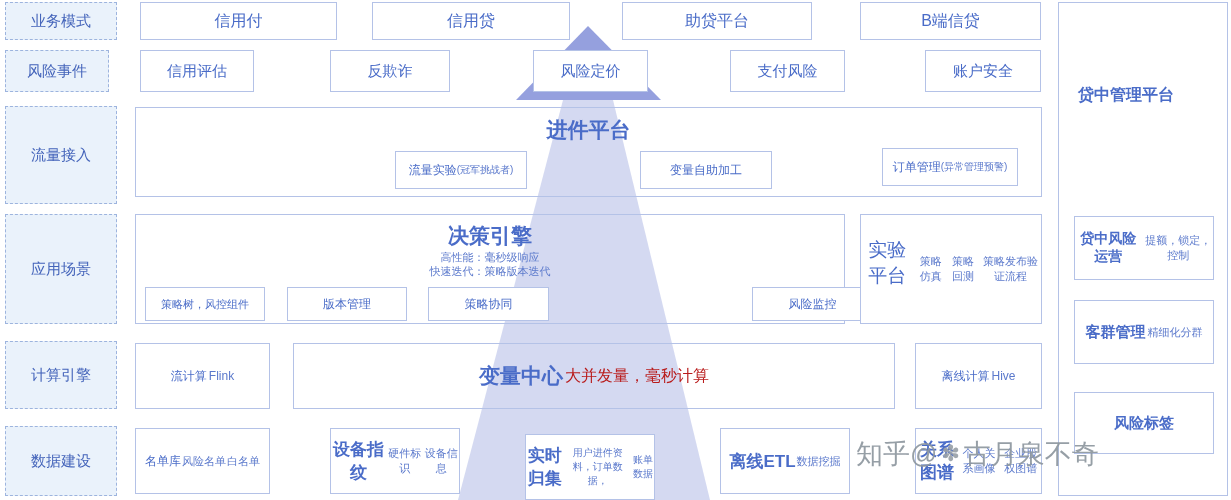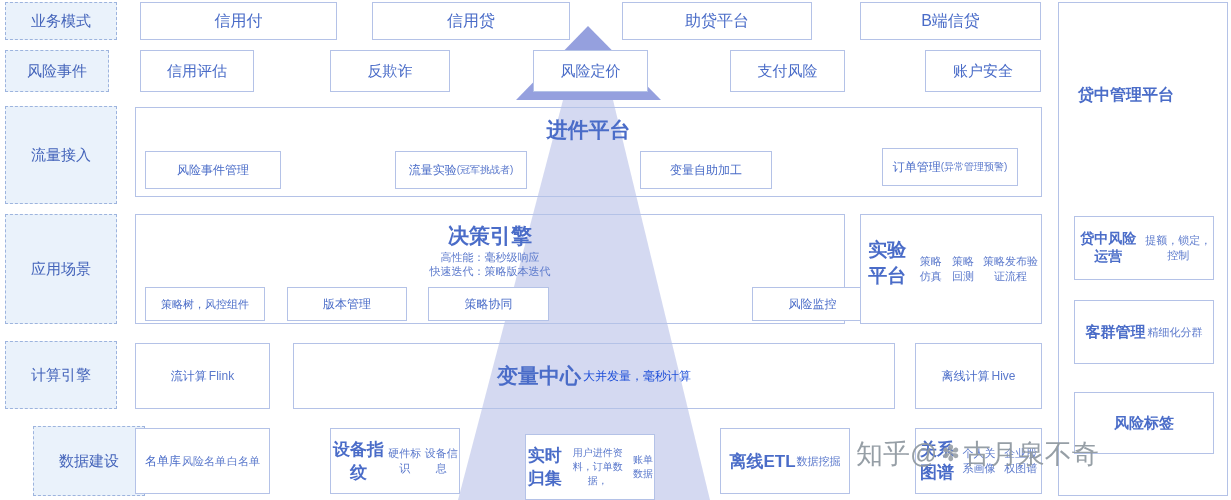--- a/index.html
+++ b/index.html
@@ -28,69 +28,68 @@
   <svg class="pyramid" width="1231" height="500" viewBox="0 0 1231 500">
     <polygon points="563,100 613,100 710,500 458,500" fill="#b0b9e6" opacity="0.55"></polygon>
     <polygon points="588,26 661,100 516,100" fill="#8f9bdc" opacity="0.95"></polygon>
   </svg>
 
   <div class="box nav" style="left:5px;top:2px;width:112px;height:38px;">业务模式</div>
   <div class="box nav" style="left:5px;top:50px;width:104px;height:42px;">风险事件</div>
   <div class="box nav" style="left:5px;top:106px;width:112px;height:98px;">流量接入</div>
   <div class="box nav" style="left:5px;top:214px;width:112px;height:110px;">应用场景</div>
   <div class="box nav" style="left:5px;top:341px;width:112px;height:68px;">计算引擎</div>
-  <div class="box nav" style="left:5px;top:426px;width:112px;height:70px;margin-left:28px;">数据建设</div>
+  <div class="box nav" style="left:5px;top:426px;width:112px;height:70px;">数据建设</div>
 
   <div class="box" style="left:140px;top:2px;width:197px;height:38px;font-size:16px;">信用付</div>
   <div class="box" style="left:372px;top:2px;width:198px;height:38px;font-size:16px;">信用贷</div>
   <div class="box" style="left:622px;top:2px;width:190px;height:38px;font-size:16px;">助贷平台</div>
   <div class="box" style="left:860px;top:2px;width:181px;height:38px;font-size:16px;">B端信贷</div>
 
   <div class="box" style="left:140px;top:50px;width:114px;height:42px;font-size:15px;">信用评估</div>
   <div class="box" style="left:330px;top:50px;width:120px;height:42px;font-size:15px;">反欺诈</div>
   <div class="box" style="left:533px;top:50px;width:115px;height:42px;font-size:15px;">风险定价</div>
   <div class="box" style="left:730px;top:50px;width:115px;height:42px;font-size:15px;">支付风险</div>
   <div class="box" style="left:925px;top:50px;width:116px;height:42px;font-size:15px;">账户安全</div>
 
   <div class="box container-box" style="left:135px;top:107px;width:907px;height:90px;"></div>
   <div class="title-abs big" style="top:116px;left:135px;width:907px;right:auto;">进件平台</div>
-  <div class="box" style="left:145px;top:151px;width:136px;height:38px;font-size:12px;">风险事件管理</div>
   <div class="box col" style="left:395px;top:151px;width:132px;height:38px;">
     <span style="font-size:12px;">流量实验</span>
     <span class="tiny">(冠军挑战者)</span>
   </div>
   <div class="box" style="left:640px;top:151px;width:132px;height:38px;font-size:12px;">变量自助加工</div>
   <div class="box col" style="left:882px;top:148px;width:136px;height:38px;">
     <span style="font-size:12px;">订单管理</span>
     <span class="tiny">(异常管理预警)</span>
   </div>
 
   <div class="box container-box" style="left:135px;top:214px;width:710px;height:110px;"></div>
   <div class="title-abs big" style="top:222px;left:135px;width:710px;">决策引擎</div>
   <div class="sub-abs" style="top:250px;left:135px;width:710px;">高性能：毫秒级响应</div>
   <div class="sub-abs" style="top:264px;left:135px;width:710px;">快速迭代：策略版本迭代</div>
   <div class="box" style="left:145px;top:287px;width:120px;height:34px;font-size:11px;">策略树，风控组件</div>
   <div class="box" style="left:287px;top:287px;width:120px;height:34px;font-size:12px;">版本管理</div>
   <div class="box" style="left:428px;top:287px;width:121px;height:34px;font-size:12px;">策略协同</div>
   <div class="box" style="left:712px;top:287px;width:121px;height:34px;font-size:12px;margin-left:40px;">风险监控</div>
 
   <div class="box col" style="left:860px;top:214px;width:182px;height:110px;gap:2px;">
-    <span style="font-size:19px;font-weight:bold;margin-bottom:12px;">实验平台</span>
+    <span style="font-size:19px;font-weight:normal;margin-bottom:12px;">实验平台</span>
     <span class="small">策略仿真</span>
     <span class="small">策略回测</span>
     <span class="small">策略发布验证流程</span>
   </div>
 
   <div class="box col" style="left:135px;top:343px;width:135px;height:66px;gap:2px;">
     <span class="mid">流计算</span>
     <span style="font-size:12px;color:#5b79cc;">Flink</span>
   </div>
   <div class="box col container-box" style="left:293px;top:343px;width:602px;height:66px;gap:2px;">
     <span class="big">变量中心</span>
-    <span style="font-size:12px;color:#1d4ed8;">大并发量，毫秒计算</span>
+    <span style="font-size:16px;color:#b91c1c;">大并发量，毫秒计算</span>
   </div>
   <div class="box col" style="left:915px;top:343px;width:127px;height:66px;gap:2px;">
     <span class="mid">离线计算</span>
     <span style="font-size:12px;color:#5b79cc;">Hive</span>
   </div>
 
   <div class="box col" style="left:135px;top:428px;width:135px;height:66px;gap:1px;">
     <span class="mid">名单库</span>
     <span class="small">风险名单</span>
     <span class="small">白名单</span>

